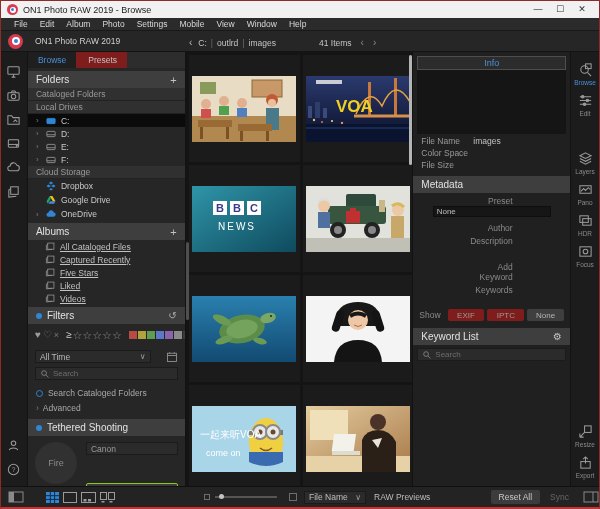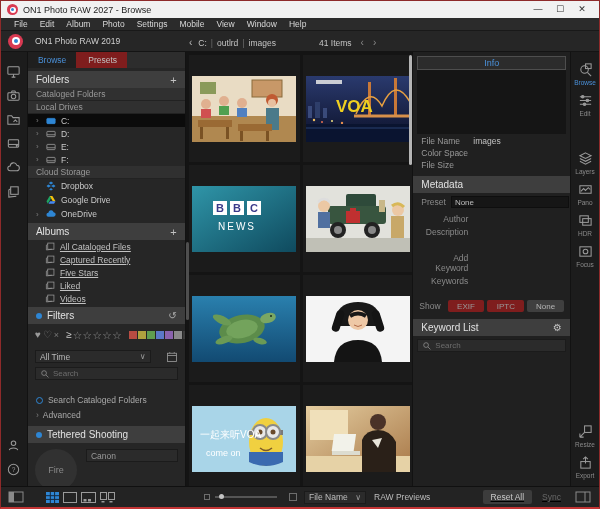--- a/index.html
+++ b/index.html
@@ -63,21 +63,21 @@
   .swatches { display:flex; margin-left:6px; }
   .sw { width:8px; height:8px; margin-left:1px; }
   .field { background:#2b2b2b; border:1px solid #1b1b1b; color:#b9b9b9; display:flex; align-items:center; font-size:8.5px; }
   .select-row { margin:5px 7px 0 7px; display:flex; align-items:center;gap:10px; }
   .select { height:13px; flex:1; padding:0 4px; }
   .select .car { margin-left:auto; color:#9a9a9a; font-size:8px; }
   .search-row { margin:4px 7px 0 7px; }
   .search { height:13px; width:100%; padding:0 4px; }
   .search input { background:transparent; border:none; outline:none; color:#b9b9b9; font-size:8px; width:90px; font-family:inherit; }
   .search input::placeholder { color:#6d6d6d; }
-  .radio-row { display:flex; align-items:center; padding-left:8px; margin-top:15px; color:#a9a9a9; }
+  .radio-row { display:flex; align-items:center; padding-left:8px; margin-top:8px; color:#a9a9a9; }
   .radio { width:7px; height:7px; border:1px solid #2e86d4; border-radius:50%; margin-right:5px; }
   .adv-row { display:flex; align-items:center; padding-left:8px; margin-top:5px; color:#a9a9a9; }
   .adv-row .tw { color:#7c7c7c; margin-right:4px; }
   .tether-body { display:flex; padding:6px 7px 0 7px; }
   .fire-btn { width:42px; height:42px; border-radius:50%; background:#313131; color:#8a8a8a; font-size:9px; display:flex; align-items:center; justify-content:center; }
   .tether-right { flex:1; margin-left:9px; }
   .camera-field { height:13px; padding:0 4px; color:#9a9a9a; }
   .import-btn { margin-top:28px; height:14px; background:#3a3a3a; border:1px solid #84cc16; border-radius:2px; color:#9a9a9a; font-size:10px; display:flex; align-items:center; justify-content:center; }
 
   
@@ -89,21 +89,21 @@
   .sb-right { right:0; top:3px; width:3px; height:110px; background:#b5b5b5; }
   .sb-left { left:0; top:190px; width:3px; height:78px; background:#4f4f4f; }
 
   
   .infopanel { width:158px; background:#202020; border-left:1px solid #121212; font-size:8.5px; color:#a9a9a9; overflow:hidden; }
   .info-tab { margin:4px 4px 0 4px; height:14px; border:1px solid #4e4e4e; background:#2c2c2c; color:#4a90d9; font-size:9px; display:flex; align-items:center; justify-content:center; }
   .histo { margin:0 4px; height:64px; background:#151515; }
   .frow { display:flex; padding:2px 8px 0 8px; }
   .frow .fl { width:52px; color:#9a9a9a; }
   .frow .fv { color:#c2c2c2; }
-  .mrow { display:flex; align-items:center; padding:0 8px; margin-top:3px; }
+  .mrow { display:flex; align-items:center; padding:0 8px; margin-top:3px;flex-direction:column; }
   .mrow .ml { width:52px; text-align:right; color:#8a8a8a; padding-right:5px; }
   .preset-input { flex:1; height:12px; background:#161616; border:1px solid #0e0e0e; color:#bdbdbd; font-size:8px; padding:0 3px; font-family:inherit; }
   .show-row { display:flex; align-items:center; padding:0 6px; margin-top:14px; }
   .show-row .sl { color:#8a8a8a; margin-right:4px; }
   .mbtn { flex:1; height:12px; background:#7f1d1d; border-radius:2px; color:#9a9a9a; font-size:8px; display:flex; align-items:center; justify-content:center; margin-left:3px; }
   .mbtn.on { background:#3f3f3f; color:#b5b5b5; }
 
   
   .rail { width:29px; background:#1c1c1c; border-left:1px solid #121212; display:flex; flex-direction:column; align-items:center; padding-top:10px; }
   .rail-item { display:flex; flex-direction:column; align-items:center; margin-bottom:7px; }
@@ -117,33 +117,33 @@
   .bb-left { display:flex; align-items:center; margin-left:7px; }
   .viewicons { display:flex; align-items:center; margin-left:22px; }
   .viewicons svg { margin-right:4px; }
   .bb-center { position:absolute; left:203px; display:flex; align-items:center; }
   .mini-sq { width:6px; height:6px; border:1px solid #6d6d6d; }
   .slider { width:62px; height:2px; background:#555; margin-left:5px; position:relative; }
   .slider .knob { position:absolute; left:4px; top:-2px; width:5px; height:5px; border-radius:50%; background:#c4c4c4; }
   .chk { width:8px; height:8px; border:1px solid #6d6d6d; margin-left:12px; }
   .bb-select { margin-left:7px; width:62px; height:13px; padding:0 4px; color:#bdbdbd; }
   .raw-label { margin-left:8px; font-size:8.5px; color:#bdbdbd; }
-  .bb-right { position:absolute; right:8px; display:flex; align-items:center;text-decoration:underline; }
+  .bb-right { position:absolute; right:0; display:flex; align-items:center; }
   .reset-btn { background:#3c3c3c; border-radius:2px; color:#c9c9c9; font-size:8.5px; padding:2px 8px; }
   .sync-btn { color:#666; font-size:8.5px; margin-left:10px; }
   .bb-right svg { margin-left:14px; }
 </style>
 </head>
 <body>
 
 <div class="window">
 
   <div class="titlebar">
     <span class="logo-dot"></span>
-    <span class="title">ON1 Photo RAW 2027 - Browse</span>
+    <span class="title">ON1 Photo RAW 2019 - Browse</span>
     <span class="winbtn">—</span>
     <span class="winbtn">☐</span>
     <span class="winbtn">✕</span>
   </div>
 
   <div class="menubar">
     <span class="menu-item">File</span>
     <span class="menu-item">Edit</span>
     <span class="menu-item">Album</span>
     <span class="menu-item">Photo</span>

